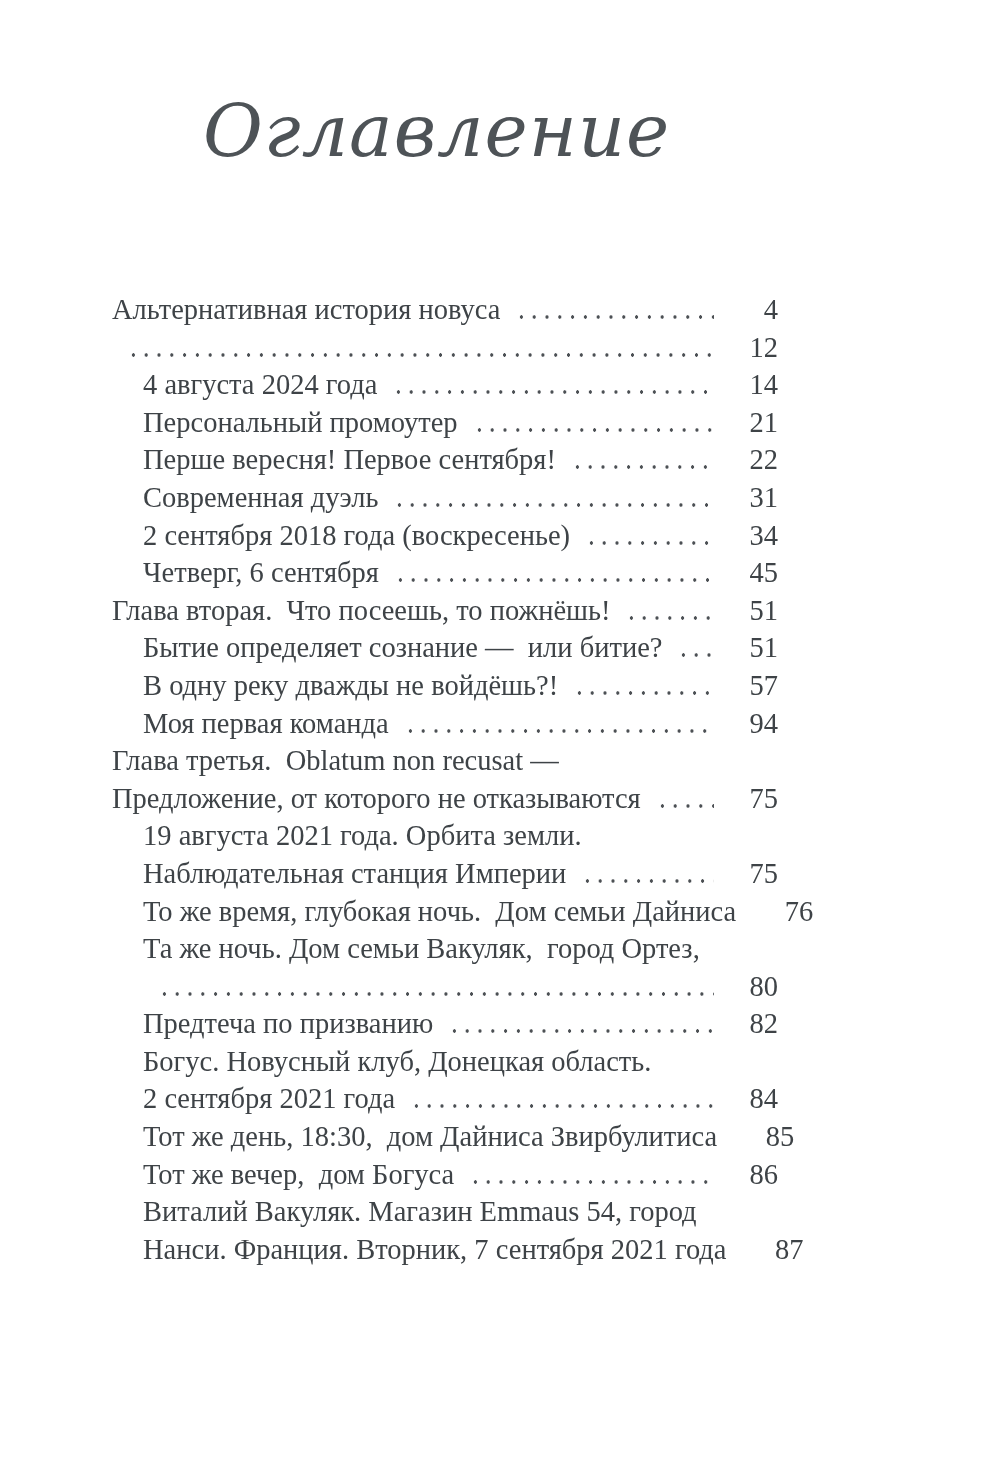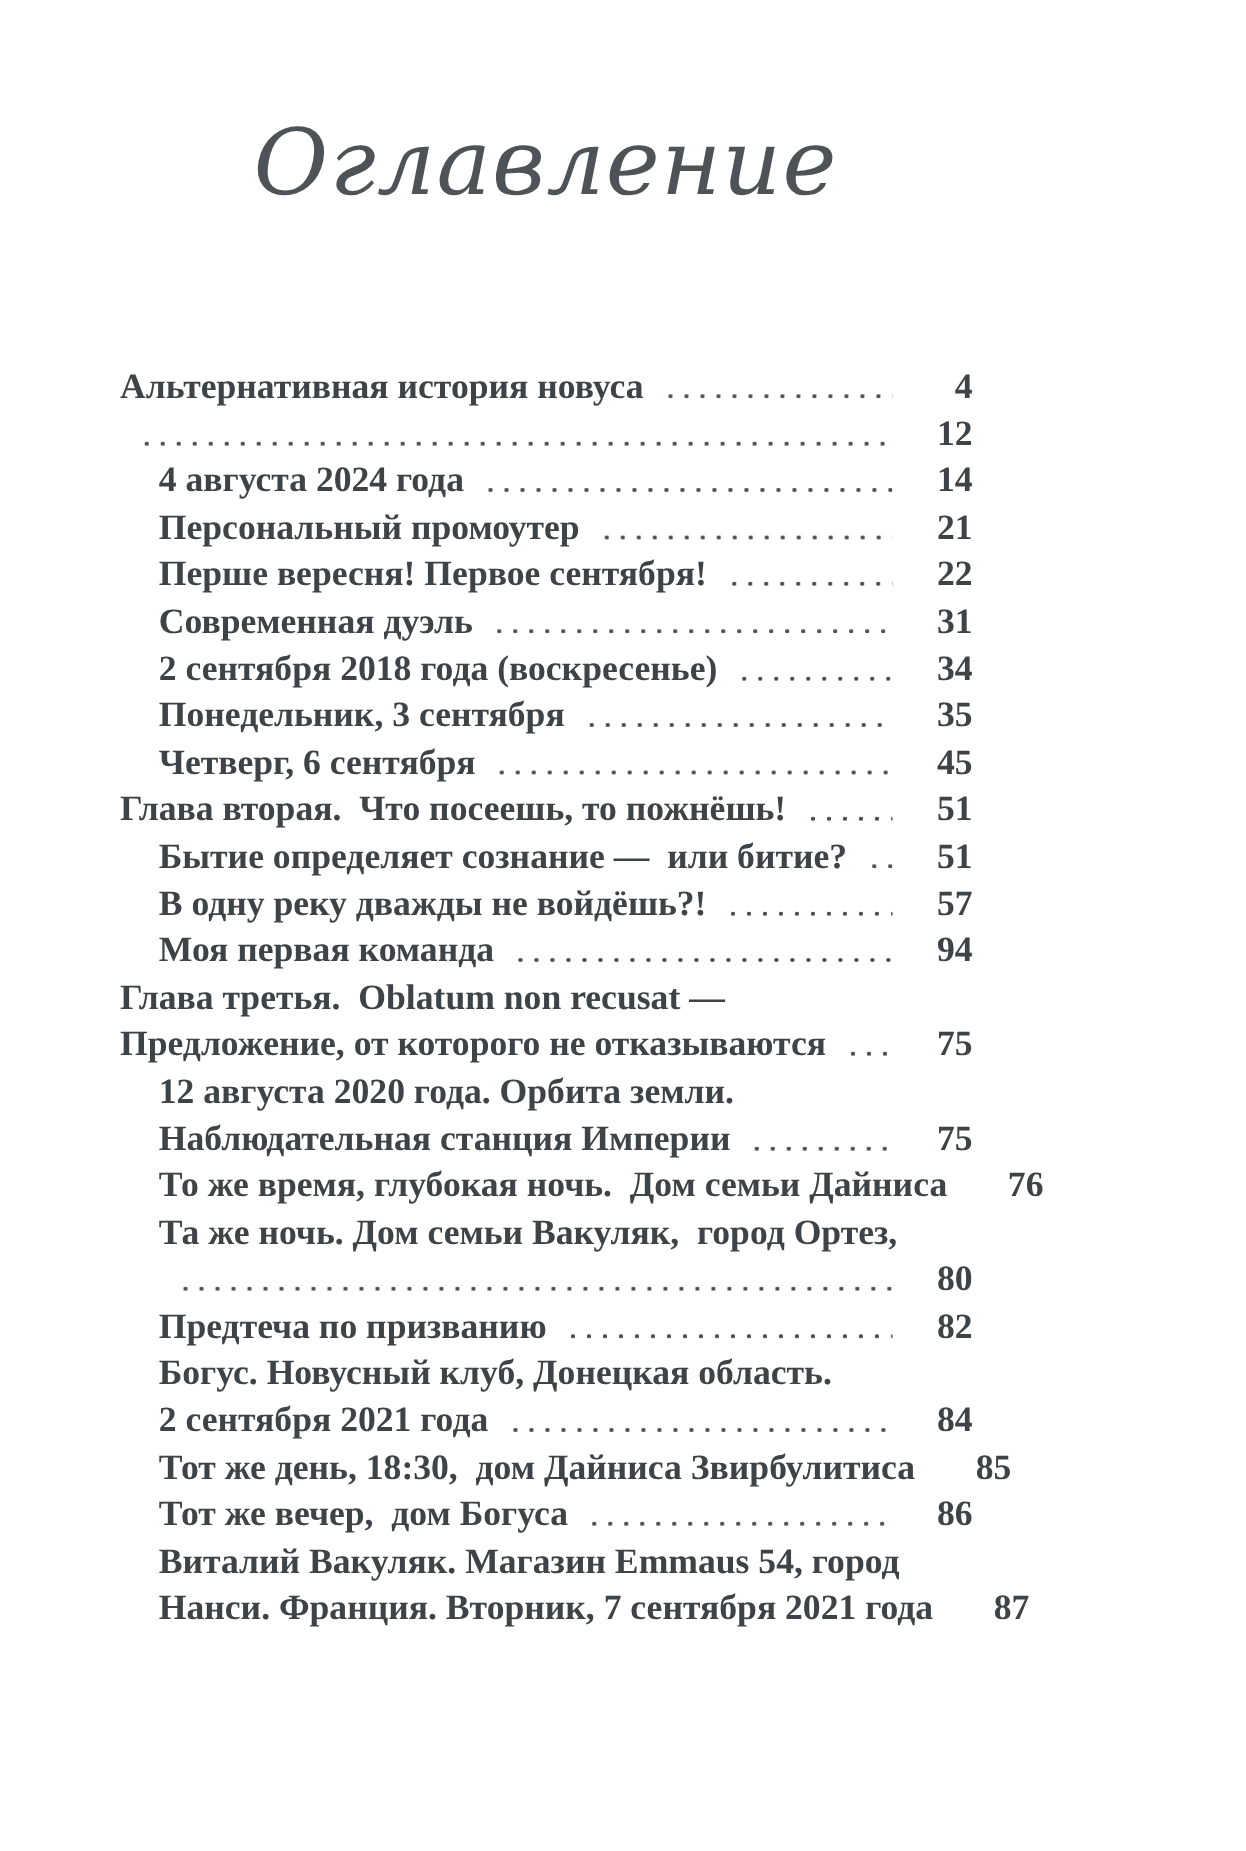--- a/index.html
+++ b/index.html
@@ -28,23 +28,22 @@
     font-style:italic;
     font-weight:400;
     font-size:73px;
     letter-spacing:1px;
     color:var(--title-color);
     text-align:center;
   }
   .toc{
     position:absolute;
     top:291px;
-    left:96px;
+    left:112px;
     right:95px;
-    font-weight:bold;
   }
   .row{
     display:flex;
     height:37.6px;
     font-size:28.5px;
     line-height:37.6px;
     white-space:pre;
   }
   .row.indent{ padding-left:31px; }
   .text{ flex:0 0 auto; }
@@ -102,25 +101,20 @@
     <span class="leader"></span>
     <span class="pageno">31</span>
   </div>
 
   <div class="row indent">
     <span class="text">2 сентября 2018 года (воскресенье)</span>
     <span class="leader"></span>
     <span class="pageno">34</span>
   </div>
 
-  <div class="row indent">
-    <span class="text">Понедельник, 3 сентября</span>
-    <span class="leader"></span>
-    <span class="pageno">35</span>
-  </div>
 
   <div class="row indent">
     <span class="text">Четверг, 6 сентября</span>
     <span class="leader"></span>
     <span class="pageno">45</span>
   </div>
 
   <div class="row">
     <span class="text">Глава вторая.  Что посеешь, то пожнёшь!</span>
     <span class="leader"></span>
@@ -151,21 +145,21 @@
     <span class="pageno"></span>
   </div>
 
   <div class="row">
     <span class="text">Предложение, от которого не отказываются</span>
     <span class="leader"></span>
     <span class="pageno">75</span>
   </div>
 
   <div class="row indent">
-    <span class="text">12 августа 2020 года. Орбита земли.</span>
+    <span class="text">19 августа 2021 года. Орбита земли.</span>
     <span class="leader no-dots"></span>
     <span class="pageno"></span>
   </div>
 
   <div class="row indent">
     <span class="text">Наблюдательная станция Империи</span>
     <span class="leader"></span>
     <span class="pageno">75</span>
   </div>
 

